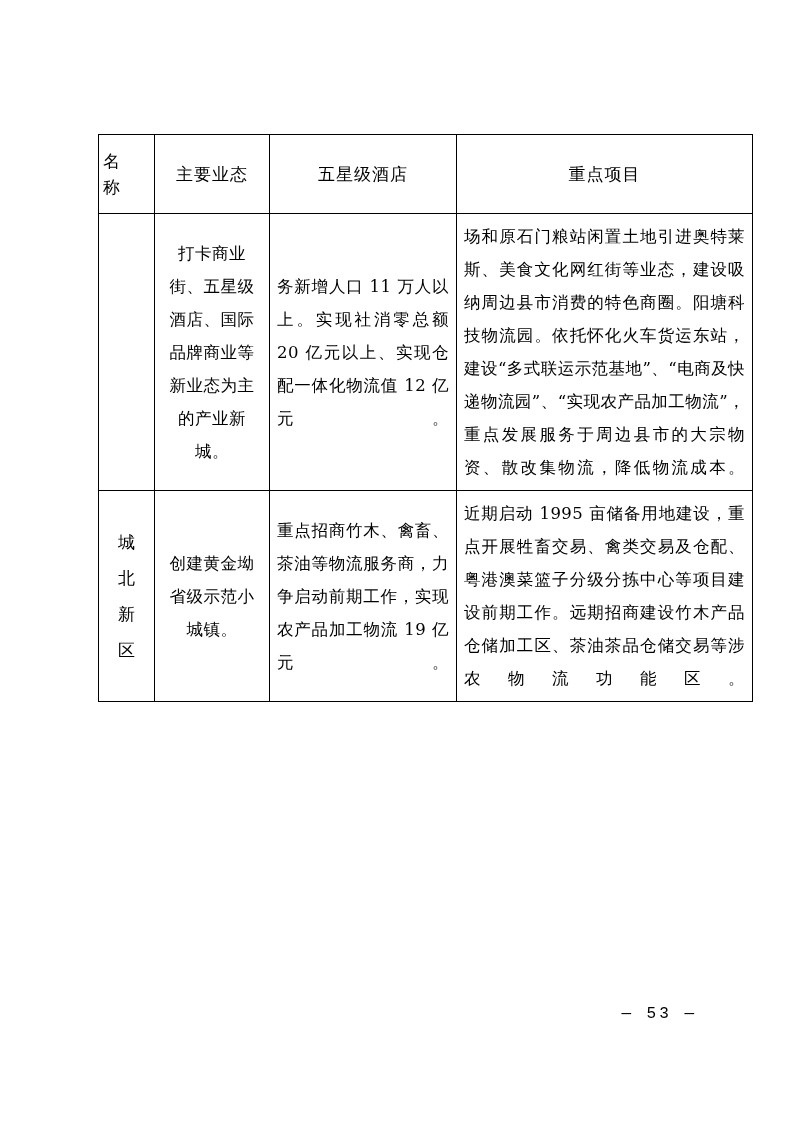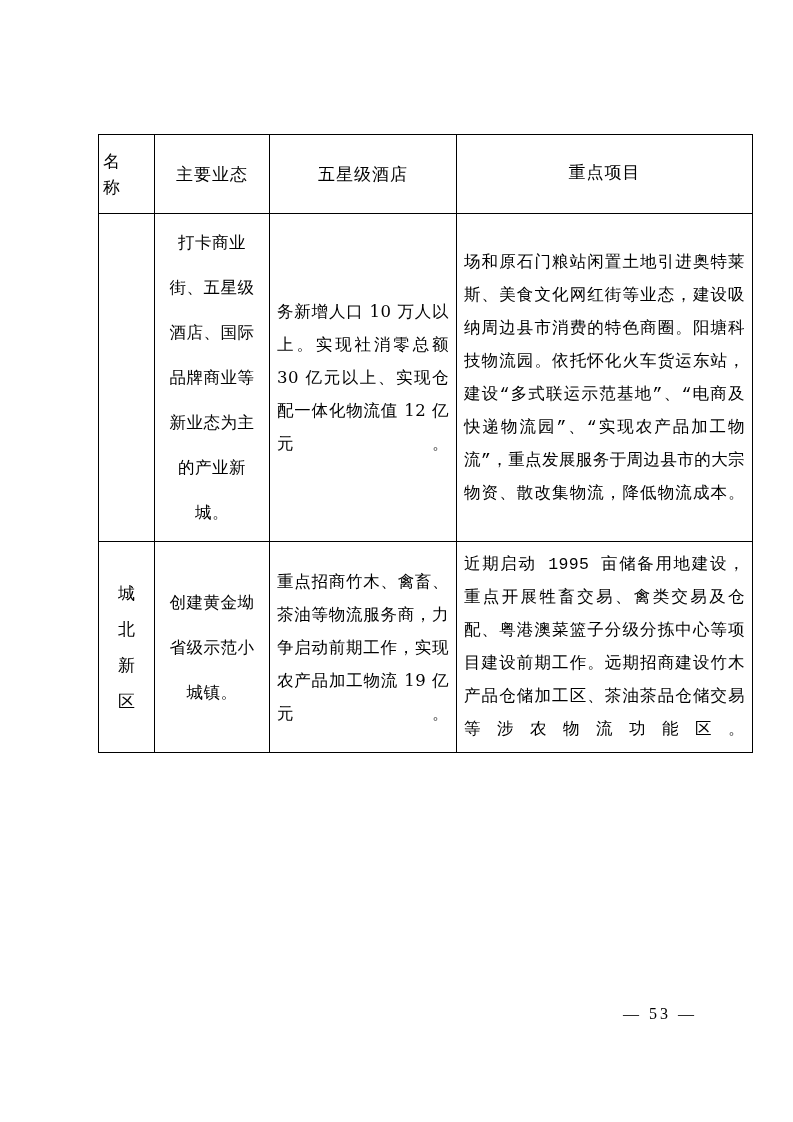--- a/index.html
+++ b/index.html
@@ -34,21 +34,21 @@
   .doc-table th {
     border: 1px solid #000000;
     vertical-align: middle;
     padding: 6px 7px;
     font-weight: normal;
     text-align: center;
   }
   .col-name   { width: 47px; }
   .col-type   { width: 100px; }
   .col-scale  { width: 172px; }
-  .col-proj   { width: 281px; font-family: Liberation Mono, monospace; }
+  .col-proj   { width: 281px; }
 
   .head-cell {
     text-align: center;
     font-size: 17px;
     line-height: 26px;
     letter-spacing: 1px;
     height: 66px;
   }
   .head-cell.narrow {
     letter-spacing: 0;
@@ -68,32 +68,32 @@
     text-align: justify;
     text-align-last: left;
     letter-spacing: 0.4px;
   }
   .cell-body.just-center {
     text-align: justify;
     text-align-last: justify;
   }
   .cell-type {
     font-size: 16.5px;
-    line-height: 45px;
+    line-height: 33px;
     text-align: justify;
     text-align-last: center;
     letter-spacing: 0.5px;
   }
   .page-number {
     position: absolute;
     right: 96px;
     bottom: 99px;
     font-size: 16px;
     letter-spacing: 3px;
-    font-family: Liberation Serif, serif;
+    font-family: Liberation Mono, monospace;
   }
 </style>
 </head>
 <body>
 
 <div class="page">
 
   <table class="doc-table">
     <thead>
       <tr>
@@ -103,21 +103,21 @@
           </th>
         <th class="head-cell col-type">主要业态</th>
         <th class="head-cell col-scale">五星级酒店</th>
         <th class="head-cell col-proj">重点项目</th>
       </tr>
     </thead>
     <tbody>
       <tr>
         <td class="cell-name col-name"></td>
         <td class="cell-type col-type">打卡商业街、五星级酒店、国际品牌商业等新业态为主的产业新城。</td>
-        <td class="cell-body just-center col-scale">务新增人口 10 万人以上。实现社消零总额 30 亿元以上、实现仓配一体化物流值 12 亿元。</td>
+        <td class="cell-body just-center col-scale">务新增人口 11 万人以上。实现社消零总额 20 亿元以上、实现仓配一体化物流值 12 亿元。</td>
         <td class="cell-body just-center col-proj">场和原石门粮站闲置土地引进奥特莱斯、美食文化网红街等业态，建设吸纳周边县市消费的特色商圈。阳塘科技物流园。依托怀化火车货运东站，建设“多式联运示范基地”、“电商及快递物流园”、“实现农产品加工物流”，重点发展服务于周边县市的大宗物资、散改集物流，降低物流成本。</td>
       </tr>
       <tr>
         <td class="cell-name col-name">
             <div>城</div>
             <div>北</div>
             <div>新</div>
             <div>区</div>
           </td>
         <td class="cell-type col-type">创建黄金坳省级示范小城镇。</td>

